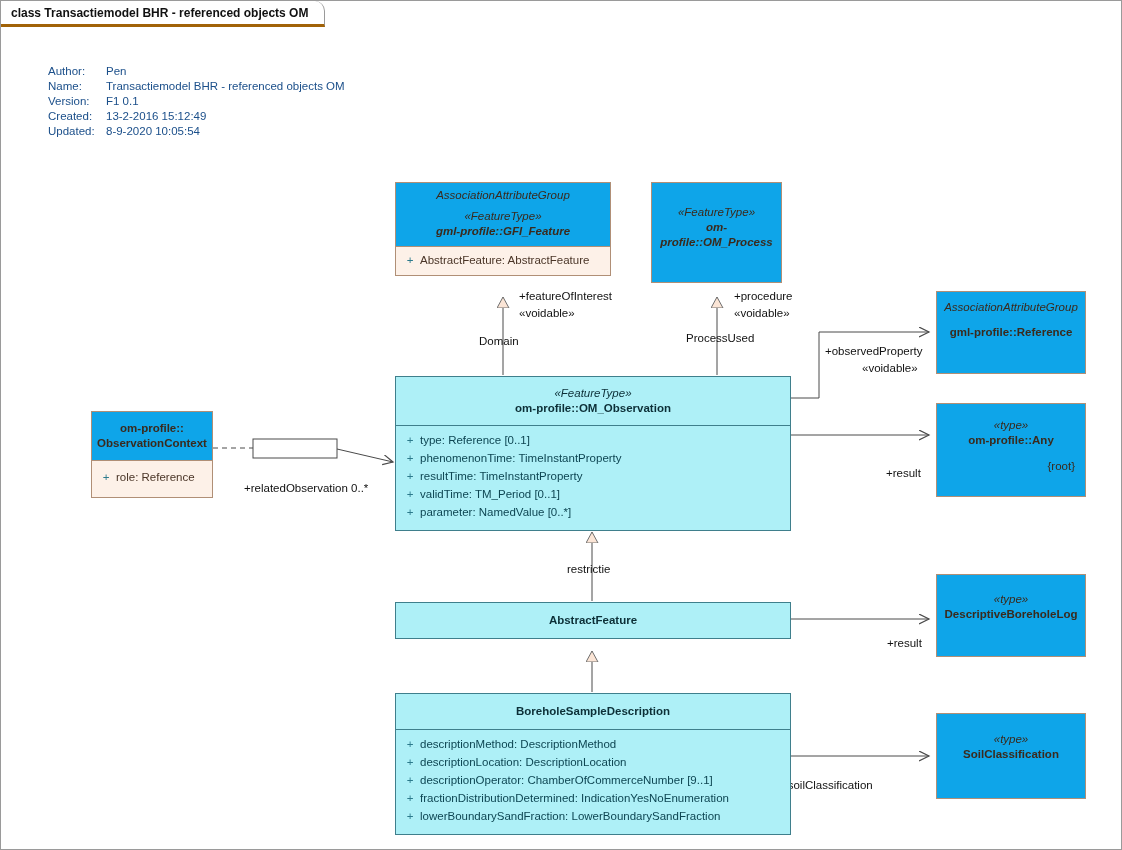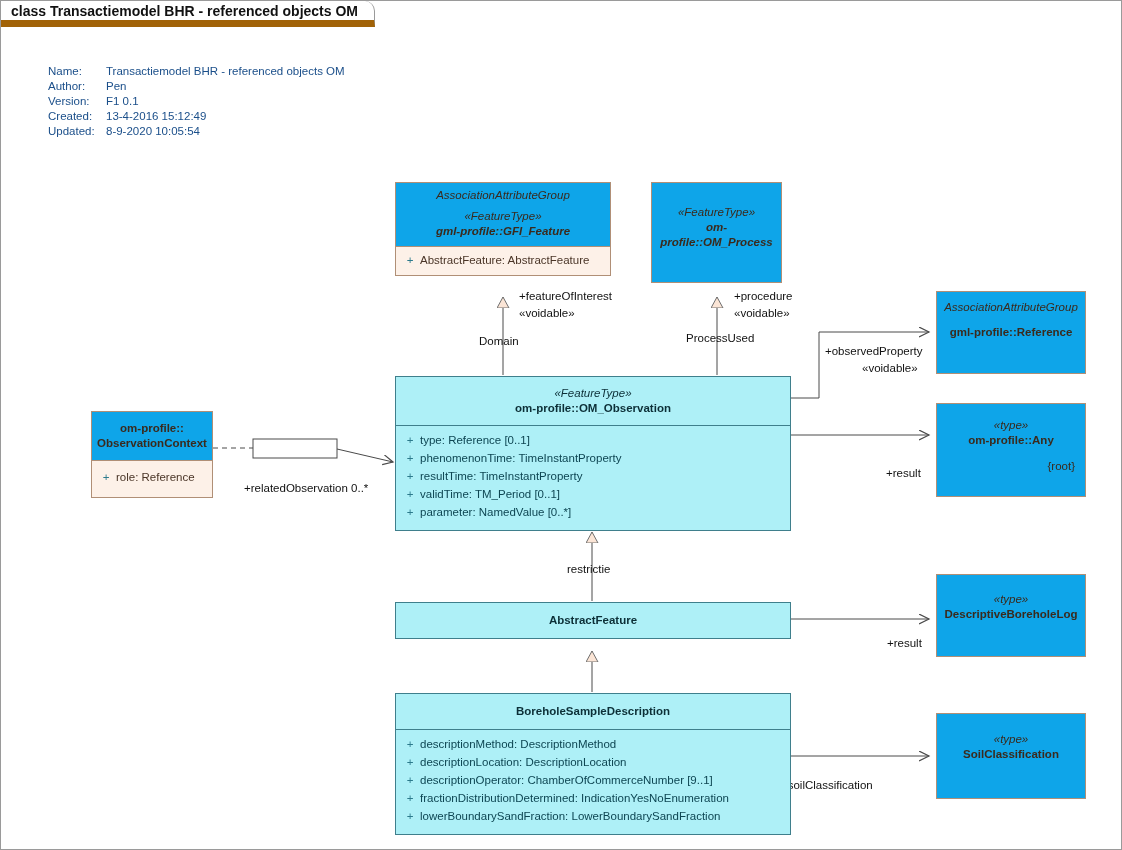--- a/index.html
+++ b/index.html
@@ -22,23 +22,23 @@
   
   #title-tab {
     position: absolute;
     left: 0px;
     top: 0px;
     height: 26px;
     padding: 0 16px 0 10px;
     display: flex;
     align-items: center;
     border-right: 1px solid #9a9a9a;
-    border-bottom: 7px solid #a16207;
+    border-bottom: 3px solid #a16207;
     background: #ffffff;
-    font-size: 14px;
+    font-size: 12px;
     font-weight: bold;
     color: #111111;
     box-sizing: border-box;
     border-top-right-radius: 10px;
   }
   
   #meta {
     position: absolute;
     left: 47px;
     top: 64px;
@@ -138,34 +138,34 @@
 <div id="canvas">
 
   <div id="title-tab">
     <span>class Transactiemodel BHR - referenced objects OM</span>
   </div>
 
   <div id="meta">
     <table>
       <tbody>
           <tr>
+        <td class="k">Author:</td>
+        <td>Pen</td>
+      </tr>
+      <tr>
         <td class="k">Name:</td>
         <td>Transactiemodel BHR - referenced objects OM</td>
-      </tr>
-      <tr>
-        <td class="k">Author:</td>
-        <td>Pen</td>
       </tr>
       <tr>
         <td class="k">Version:</td>
         <td>F1 0.1</td>
       </tr>
       <tr>
         <td class="k">Created:</td>
-        <td>13-4-2016 15:12:49</td>
+        <td>13-2-2016 15:12:49</td>
       </tr>
       <tr>
         <td class="k">Updated:</td>
         <td>8-9-2020 10:05:54</td>
       </tr>
     </tbody>
       </table>
   </div>
 
   <svg id="wires">

